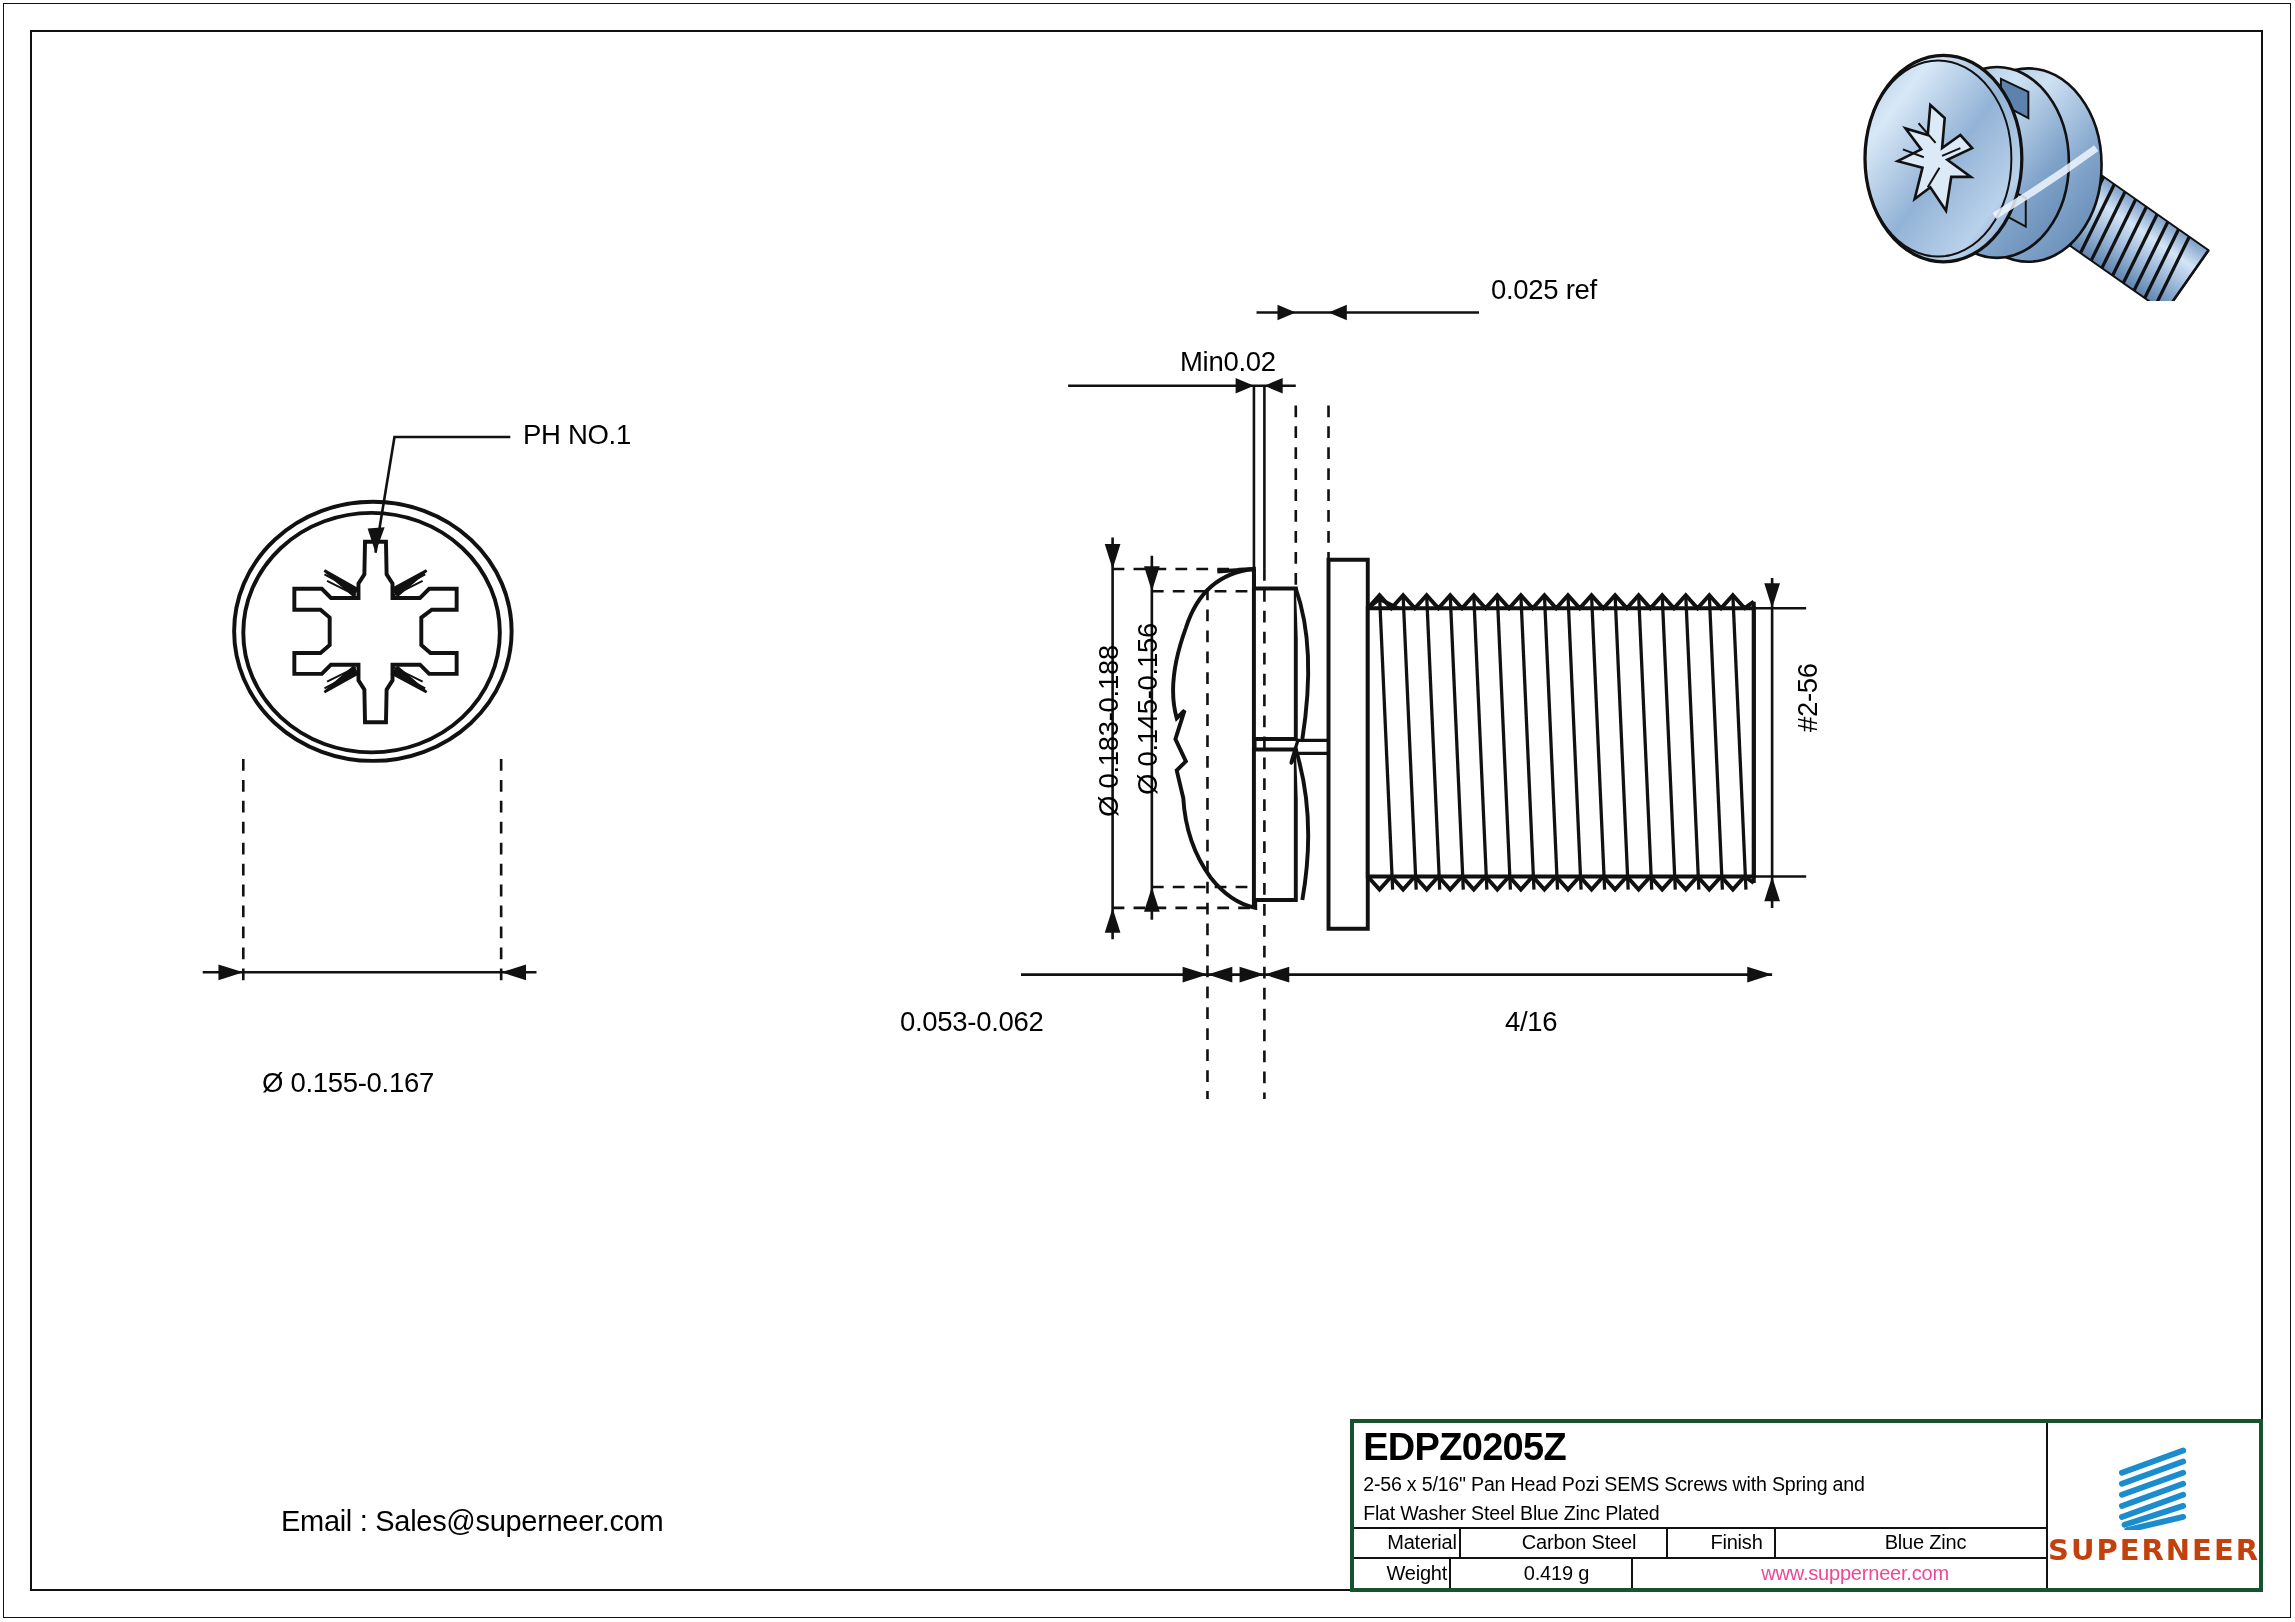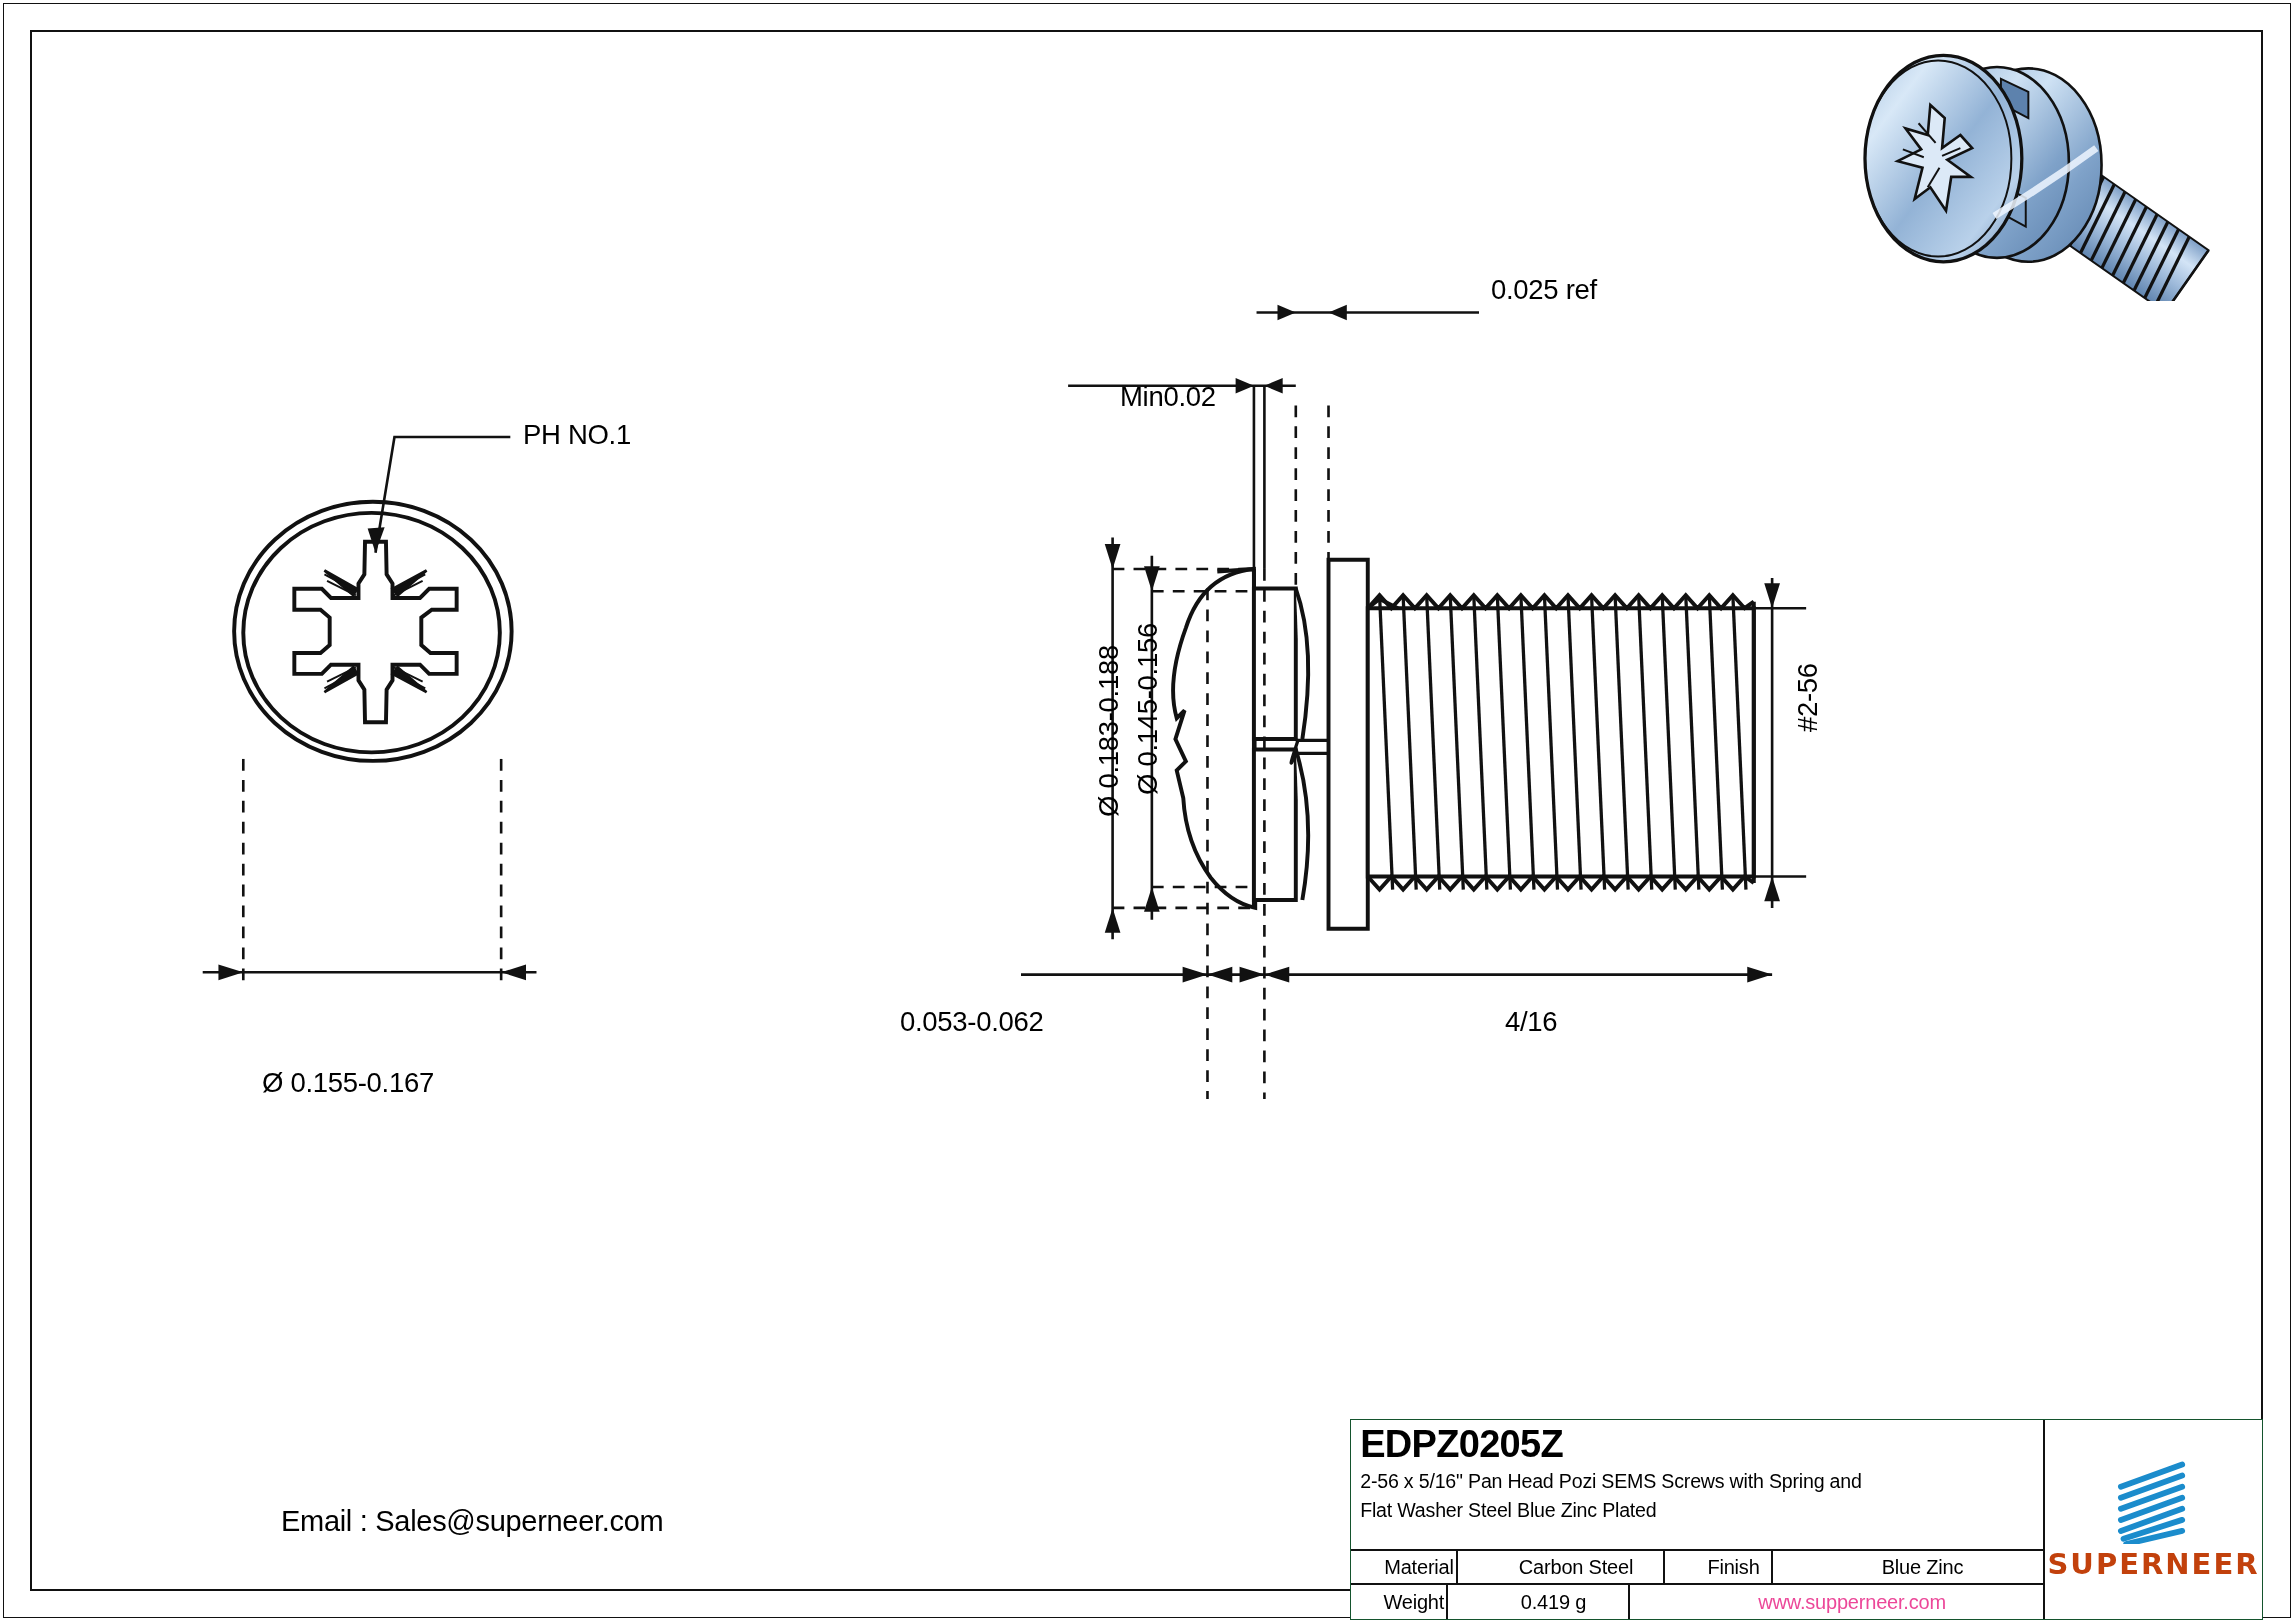--- a/index.html
+++ b/index.html
@@ -7,21 +7,21 @@
        font-family:"Liberation Sans",sans-serif;color:#000;}
   .abs{position:absolute;}
   #outer-border{left:2.6px;top:2.6px;width:2288px;height:1615px;border:1.3px solid #111;box-sizing:border-box;}
   #inner-frame{left:30px;top:30px;width:2233px;height:1561px;border:2px solid #111;box-sizing:border-box;}
 
   svg{display:block;}
   .dimtxt{font-size:27.5px;font-family:"Liberation Sans",sans-serif;white-space:nowrap;letter-spacing:-0.3px;}
   .vtxt{transform-origin:0 0;}
 
   
-  #title-block{left:1350px;top:1419px;width:913px;height:201px;border:1px solid #14532d;box-sizing:border-box;
+  #title-block{left:1350px;top:1419px;width:913px;height:173px;border:4px solid #14532d;box-sizing:border-box;
                display:flex;background:#fff;}
   #tb-left{width:694px;display:flex;flex-direction:column;border-right:2px solid #111;box-sizing:border-box;}
   #tb-desc{flex:1;padding:3.9px 9.2px 0 9.2px;box-sizing:border-box;border-bottom:2px solid #111;}
   #tb-partno{font-size:38px;font-weight:bold;line-height:1.08;letter-spacing:-0.7px;}
   #tb-descline{font-size:19.6px;line-height:1.38;margin-top:2.6px;letter-spacing:-0.2px;}
   .tb-row{display:flex;height:34px;border-bottom:2px solid #111;box-sizing:border-box;}
   .tb-row.last{border-bottom:none;}
   .tb-cell{display:flex;align-items:center;justify-content:center;
            border-right:2px solid #111;box-sizing:border-box;font-size:20px;letter-spacing:-0.2px;padding-left:31px;}
   .tb-cell.nb{border-right:none;}
@@ -282,21 +282,21 @@
   </g>
   <path d="M285 1060 L247 1048 L247 1072 Z" fill="#111"></path>
   <path d="M372 1060 L334 1048 L334 1072 Z" fill="#111"></path>
   <path d="M285 1060 L323 1048 L323 1072 Z" fill="#111"></path>
   <path d="M372 1060 L410 1048 L410 1072 Z" fill="#111"></path>
   <path d="M1148 1060 L1110 1048 L1110 1072 Z" fill="#111"></path>
 </svg>
 </div>
 
 <div class="abs dimtxt" style="left:1491px;top:274px;">0.025 ref</div>
-<div class="abs dimtxt" style="left:1120px;top:346px;margin-top:35px;">Min0.02</div>
+<div class="abs dimtxt" style="left:1180px;top:346px;">Min0.02</div>
 
 <div class="abs dimtxt vtxt" style="left:1093px;top:817px;transform:rotate(-90deg);">Ø 0.183-0.188</div>
 <div class="abs dimtxt vtxt" style="left:1132px;top:795px;transform:rotate(-90deg);">Ø 0.145-0.156</div>
 <div class="abs dimtxt vtxt" style="left:1792px;top:732px;transform:rotate(-90deg);">#2-56</div>
 
 <div class="abs dimtxt" style="left:900px;top:1006px;">0.053-0.062</div>
 <div class="abs dimtxt" style="left:1505px;top:1006px;">4/16</div>
 
 <div class="abs" id="email-line">Email : Sales@superneer.com</div>
 

